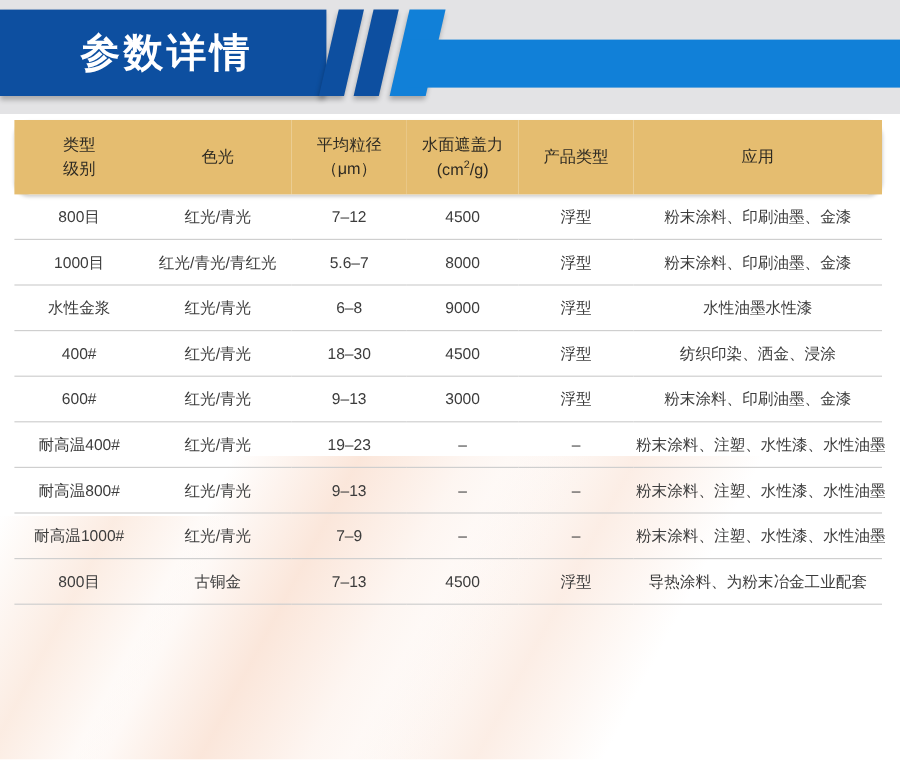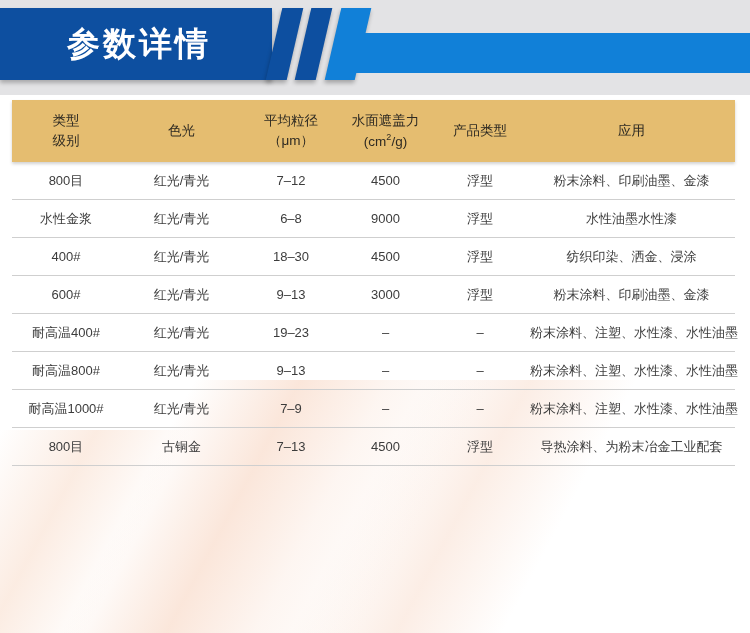--- a/index.html
+++ b/index.html
@@ -157,20 +157,21 @@
     font-size: 13.5px;
     height: 62px;
     padding: 0 2px;
     text-align: center;
     vertical-align: middle;
     line-height: 1.45;
     border: none;
   }
   table.spec thead tr {
     box-shadow: 0 2px 3px rgba(0,0,0,0.18);
+    border-radius: 13px;
   }
   table.spec tbody td {
     height: 37px;
     padding: 0 2px;
     text-align: center;
     vertical-align: middle;
     border-bottom: 1px solid #cfcfcf;
     font-size: 13px;
     color: #3c3c3c;
     white-space: nowrap;
@@ -245,20 +246,28 @@
       <tbody id="spec-body">
           <tr>
             <td>800目</td>
             <td>红光/青光</td>
             <td>7–12</td>
             <td>4500</td>
             <td>浮型</td>
             <td>粉末涂料、印刷油墨、金漆</td>
           </tr>
           <tr>
+            <td>1000目</td>
+            <td>红光/青光/青红光</td>
+            <td>5.6–7</td>
+            <td>8000</td>
+            <td>浮型</td>
+            <td>粉末涂料、印刷油墨、金漆</td>
+          </tr>
+          <tr>
             <td>水性金浆</td>
             <td>红光/青光</td>
             <td>6–8</td>
             <td>9000</td>
             <td>浮型</td>
             <td>水性油墨水性漆</td>
           </tr>
           <tr>
             <td>400#</td>
             <td>红光/青光</td>

